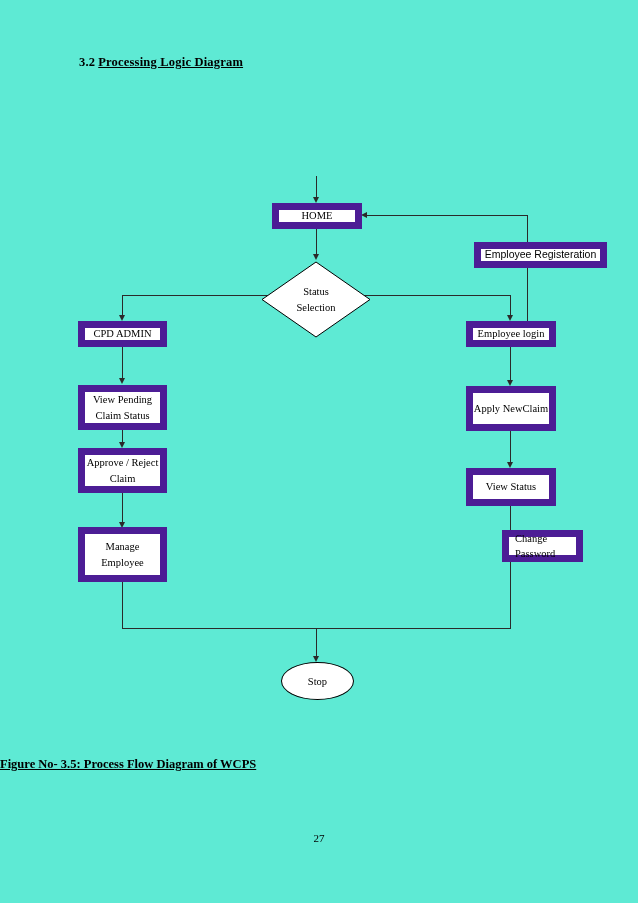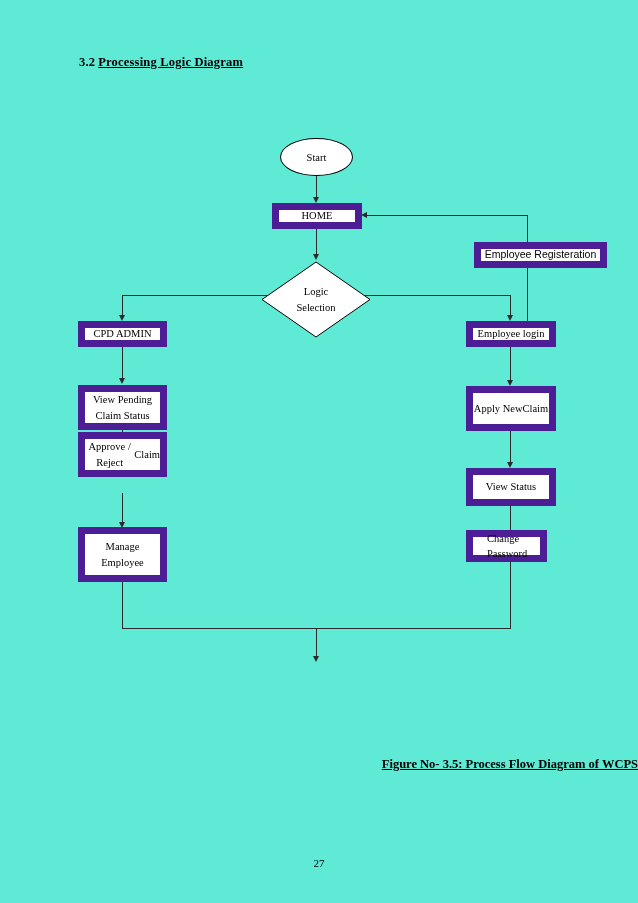--- a/index.html
+++ b/index.html
@@ -31,54 +31,54 @@
     white-space: nowrap;
   }
   .section-heading .num { text-decoration: none; padding-right: 3px; }
   .section-heading .ttl { text-decoration: underline; }
 
   .figure-caption {
     position: absolute;
     left: 0;
     top: 757px;
     width: 638px;
-    text-align: right;
+    text-align: left;
     font-size: 12.5px;
     font-weight: bold;
   }
   .figure-caption span { text-decoration: underline; }
 
   .page-number {
     position: absolute;
     left: 0;
     top: 832px;
     width: 638px;
     text-align: center;
     font-size: 11px;
-    margin-top: 25px;
   }
 
   
   .node {
     position: absolute;
     box-sizing: border-box;
     border: 7px solid #4c1d95;
     background: #ffffff;
     display: flex;
     align-items: center;
     justify-content: center;
     text-align: center;
     font-size: 10.5px;
     line-height: 1.45;
     z-index: 3;
   }
   .node.left-text {
     justify-content: flex-start;
     text-align: left;
-    padding-left: 14px;
+    padding-left: 6px;
+    margin-left: 36px;
   }
   .node.sans {
     font-family: "Liberation Sans", sans-serif;
     font-size: 10.5px;
   }
   .terminator {
     position: absolute;
     box-sizing: border-box;
     border: 1px solid #000000;
     border-radius: 50%;
@@ -182,34 +182,31 @@
 
   <div class="ln v" style="left:122px; top:582px; height:46px;"></div>
 
   <div class="ln v" style="left:510px; top:562px; height:66px;"></div>
 
   <div class="ln h" style="left:122px; top:628px; width:389px;"></div>
 
   <div class="ln v" style="left:316px; top:628px; height:29px;"></div>
   <div class="arrow down" style="left:313px; top:656px;"></div>
 
-  <div class="terminator" style="left:280px; top:138px; width:73px; height:38px;">
-    <span>Start</span>
-  </div>
 
   <div class="node" style="left:272px; top:203px; width:90px; height:26px;">
     <span>HOME</span>
   </div>
 
   <div class="decision" style="left:261px; top:261px; width:110px; height:77px;">
     <svg width="110" height="77" viewBox="0 0 110 77">
       <polygon points="55,1 109,38.5 55,76 1,38.5" fill="#ffffff" stroke="#000000" stroke-width="1"></polygon>
     </svg>
     <div class="dlabel">
-      <span>Logic</span>
+      <span>Status</span>
       <span>Selection</span>
     </div>
   </div>
 
   <div class="node sans" style="left:474px; top:242px; width:133px; height:26px;">
     <span>Employee Registeration</span>
   </div>
 
   <div class="node" style="left:78px; top:321px; width:89px; height:26px;">
     <span>CPD ADMIN</span>
@@ -222,39 +219,42 @@
   <div class="node" style="left:78px; top:385px; width:89px; height:45px; flex-direction:column;">
     <span>View Pending</span>
     <span>Claim Status</span>
   </div>
 
   <div class="node" style="left:466px; top:386px; width:90px; height:45px; flex-direction:row;">
     <span>Apply New</span>
     <span>Claim</span>
   </div>
 
-  <div class="node" style="left:78px; top:432px; width:89px; height:45px; flex-direction:row;">
+  <div class="node" style="left:78px; top:448px; width:89px; height:45px; flex-direction:column;">
     <span>Approve / Reject</span>
     <span>Claim</span>
   </div>
 
   <div class="node" style="left:466px; top:468px; width:90px; height:38px;">
     <span>View Status</span>
   </div>
 
   <div class="node" style="left:78px; top:527px; width:89px; height:55px; flex-direction:column;">
     <span>Manage</span>
     <span>Employee</span>
   </div>
 
   <div class="node left-text" style="left:466px; top:530px; width:81px; height:32px; flex-direction:column; align-items:flex-start; justify-content:center;">
     <span>Change</span>
     <span>Password</span>
   </div>
 
+  <div class="terminator" style="left:281px; top:662px; width:73px; height:38px;">
+    <span>Stop</span>
+  </div>
 
   <div class="figure-caption">
     <span>Figure No- 3.5: Process Flow Diagram of WCPS</span>
   </div>
 
   <div class="page-number">
     <span>27</span>
   </div>
 
 </div>

